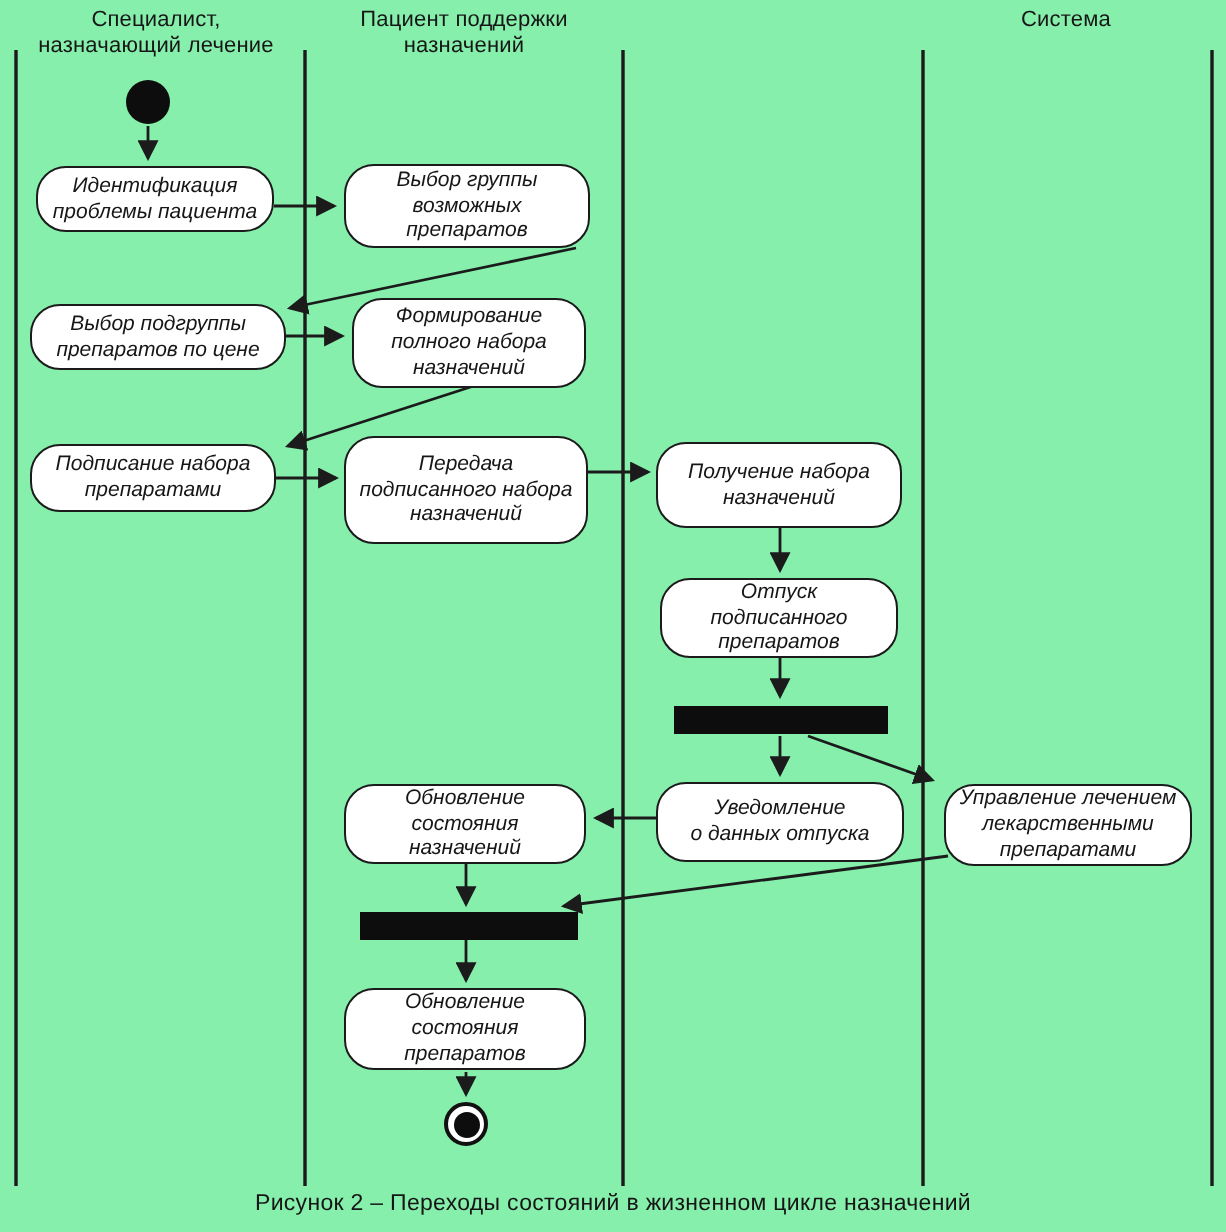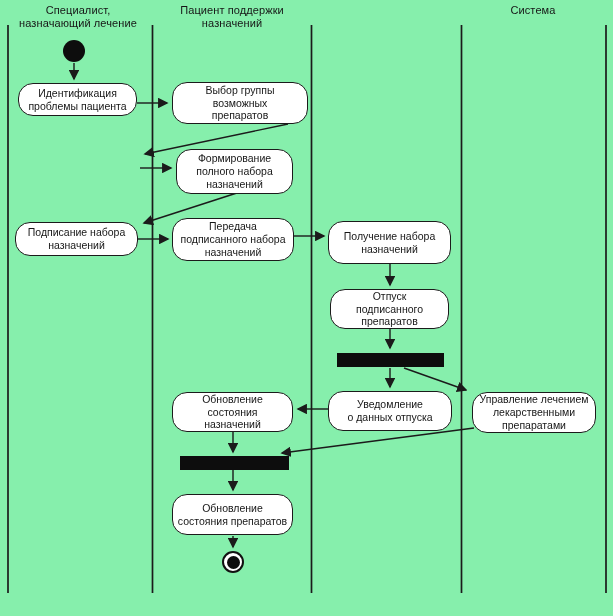--- a/index.html
+++ b/index.html
@@ -10,21 +10,21 @@
   }
   .wires{position:absolute;left:0;top:0;}
   .lane-title{
     position:absolute;top:4px;text-align:center;font-size:11px;line-height:1.22;
     white-space:pre-line;letter-spacing:.1px;
   }
   .node{
     position:absolute;box-sizing:border-box;background:#ffffff;
     border:1.6px solid #1b1b1b;border-radius:15px;
     display:flex;align-items:center;justify-content:center;text-align:center;
-    font-size:10.5px;line-height:1.22;white-space:pre-line;padding:2px 3px;
+    font-size:10.5px;line-height:1.22;white-space:pre-line;padding:2px 3px;font-style:italic;
   }
   .sync-bar{position:absolute;background:#0d0d0d;}
   .initial-state{position:absolute;width:22px;height:22px;border-radius:50%;background:#0d0d0d;}
   .final-state{
     position:absolute;width:22px;height:22px;border-radius:50%;box-sizing:border-box;
     border:2px solid #111;background:#fff;display:flex;align-items:center;justify-content:center;
   }
   .final-state .dot{width:13px;height:13px;border-radius:50%;background:#0d0d0d;}
   .caption{
     position:absolute;left:0;top:596px;width:613px;text-align:center;
@@ -72,29 +72,31 @@
   <div class="lane-title" style="left:5px;width:146px">Специалист,
 назначающий лечение</div>
   <div class="lane-title" style="left:157px;width:150px">Пациент поддержки
 назначений</div>
   <div class="lane-title" style="left:463px;width:140px">Система</div>
 
   <div class="initial-state" style="left:63px;top:40px"></div>
 
   <div class="node" style="left:18px;top:83px;width:119px;height:33px">Идентификация
 проблемы пациента</div>
-  <div class="node" style="left:172px;top:82px;width:136px;height:42px">Выбор группы
+  <div class="node" style="left:172px;top:82px;width:123px;height:42px">Выбор группы
 возможных
 препаратов</div>
+  <div class="node" style="left:15px;top:152px;width:128px;height:33px">Выбор подгруппы
+препаратов по цене</div>
   <div class="node" style="left:176px;top:149px;width:117px;height:45px">Формирование
 полного набора
 назначений</div>
   <div class="node" style="left:15px;top:222px;width:123px;height:34px">Подписание набора
-назначений</div>
-  <div class="node" style="left:172px;top:218px;width:122px;height:43px">Передача
+препаратами</div>
+  <div class="node" style="left:172px;top:218px;width:122px;height:54px">Передача
 подписанного набора
 назначений</div>
   <div class="node" style="left:328px;top:221px;width:123px;height:43px">Получение набора
 назначений</div>
   <div class="node" style="left:330px;top:289px;width:119px;height:40px">Отпуск
 подписанного
 препаратов</div>
   <div class="node" style="left:328px;top:391px;width:124px;height:40px">Уведомление
 о данных отпуска</div>
   <div class="node" style="left:472px;top:392px;width:124px;height:41px">Управление лечением
@@ -106,14 +108,15 @@
   <div class="node" style="left:172px;top:494px;width:121px;height:41px">Обновление
 состояния препаратов</div>
 
   <div class="sync-bar" style="left:337px;top:353px;width:107px;height:14px"></div>
   <div class="sync-bar" style="left:180px;top:456px;width:109px;height:14px"></div>
 
   <div class="final-state" style="left:222px;top:551px">
     <div class="dot"></div>
   </div>
 
+  <div class="caption">Рисунок 2 – Переходы состояний в жизненном цикле назначений</div>
 
 </div>
 
 </body></html>

